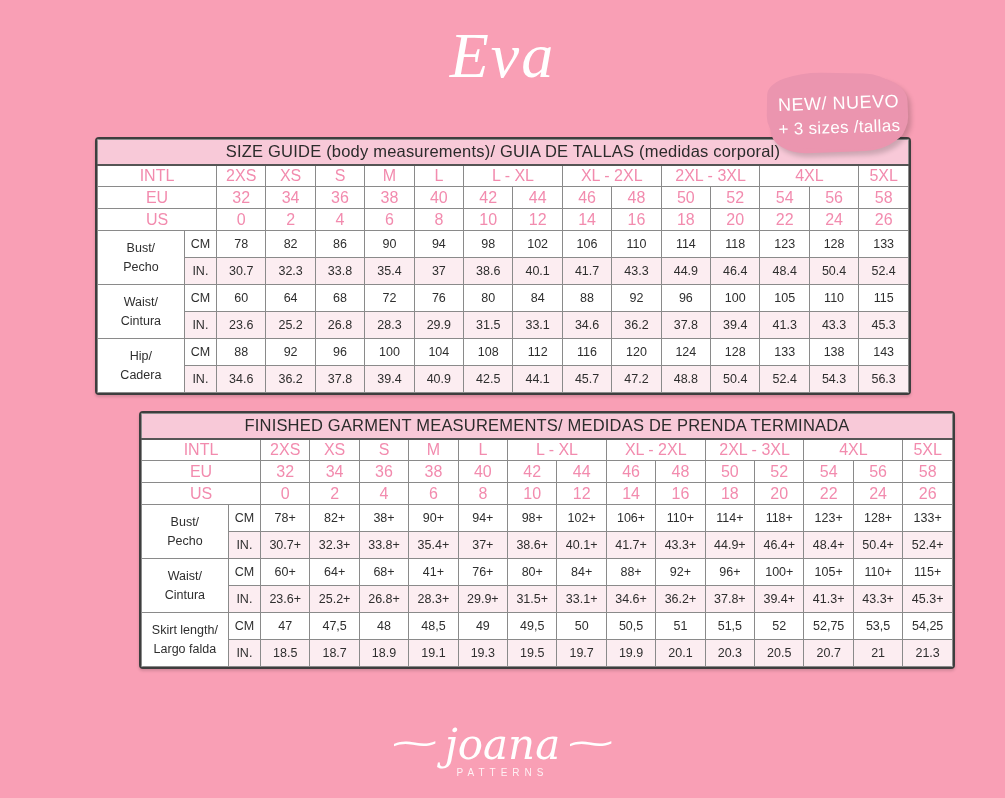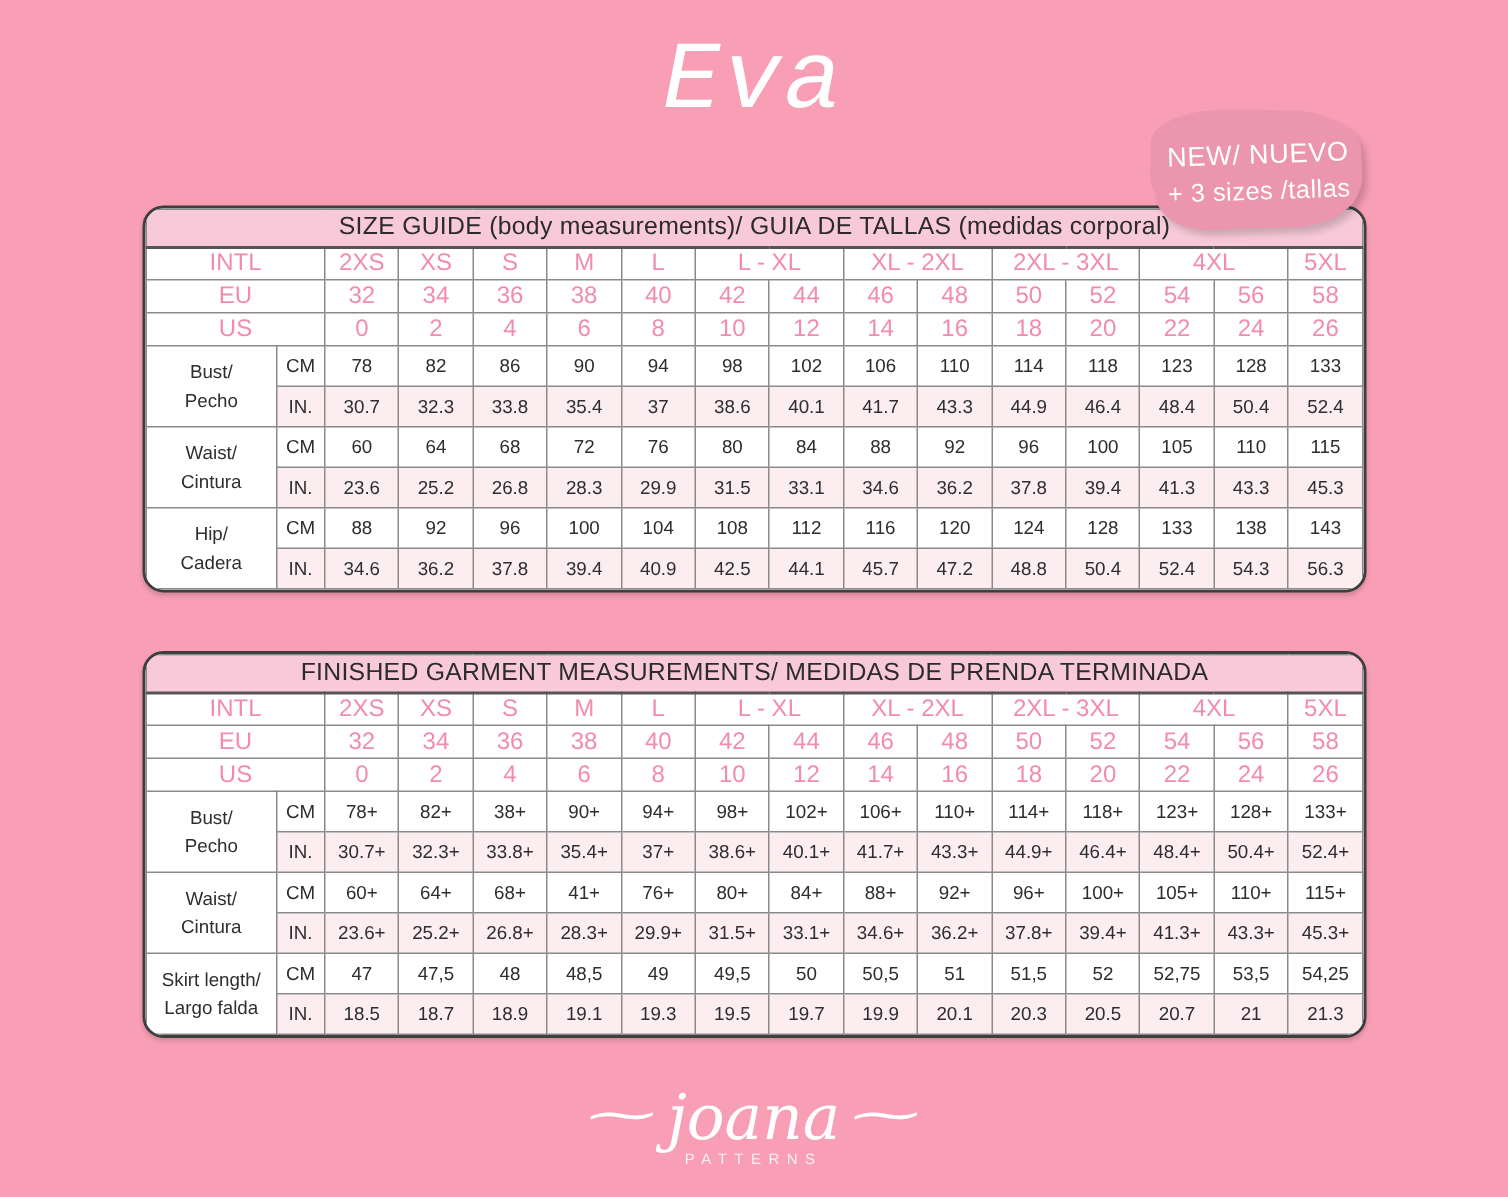--- a/index.html
+++ b/index.html
@@ -16,21 +16,21 @@
   html,body{width:1005px;height:798px;}
   body{
     background:var(--bg);
     font-family:"Liberation Sans", sans-serif;
     position:relative;
     overflow:hidden;
   }
   
   .header{position:absolute;top:22px;left:0;width:100%;text-align:center;color:#fff;}
   .pattern-title{
-    font-family:Liberation Mono, monospace;
+    font-family:Liberation Serif, serif;
     font-style:italic;
     font-weight:normal;
     font-size:64px;
     line-height:1.05;
     letter-spacing:2px;
   }
   .pattern-subtitle{
     font-size:24px;
     letter-spacing:1.5px;
     margin-top:-2px;
@@ -50,25 +50,25 @@
     content:"";position:absolute;inset:-5px 3px 3px -3px;background:inherit;
     border-radius:40% 30% 38% 32% / 30% 46% 28% 42%;
     transform:rotate(3deg);z-index:-1;
   }
   .badge .b1{font-size:18px;letter-spacing:0.5px;line-height:1.4;}
   .badge .b2{font-size:17px;letter-spacing:0.3px;line-height:1.3;}
   
   .tbl{
     position:absolute;left:95px;width:816px;
     border:2px solid var(--frame);
-    border-radius:14px;overflow:hidden;background:#fff;
+    border-radius:4px;overflow:hidden;background:#fff;
     box-shadow:0 2px 3px rgba(0,0,0,0.15);
   }
   #table0{top:137px;}
-  #table1{top:434px;}
+  #table1{top:411px;margin-left:44px;}
   table.sizes{border-collapse:collapse;width:100%;table-layout:fixed;}
   table.sizes td{
     border:1px solid var(--grid);
     text-align:center;vertical-align:middle;
     color:var(--ink);
     padding:0 1px;
   }
   tr.t-title td{
     height:25px;background:var(--title-bg);
     font-size:16.5px;color:#2b2b2b;letter-spacing:0.2px;

